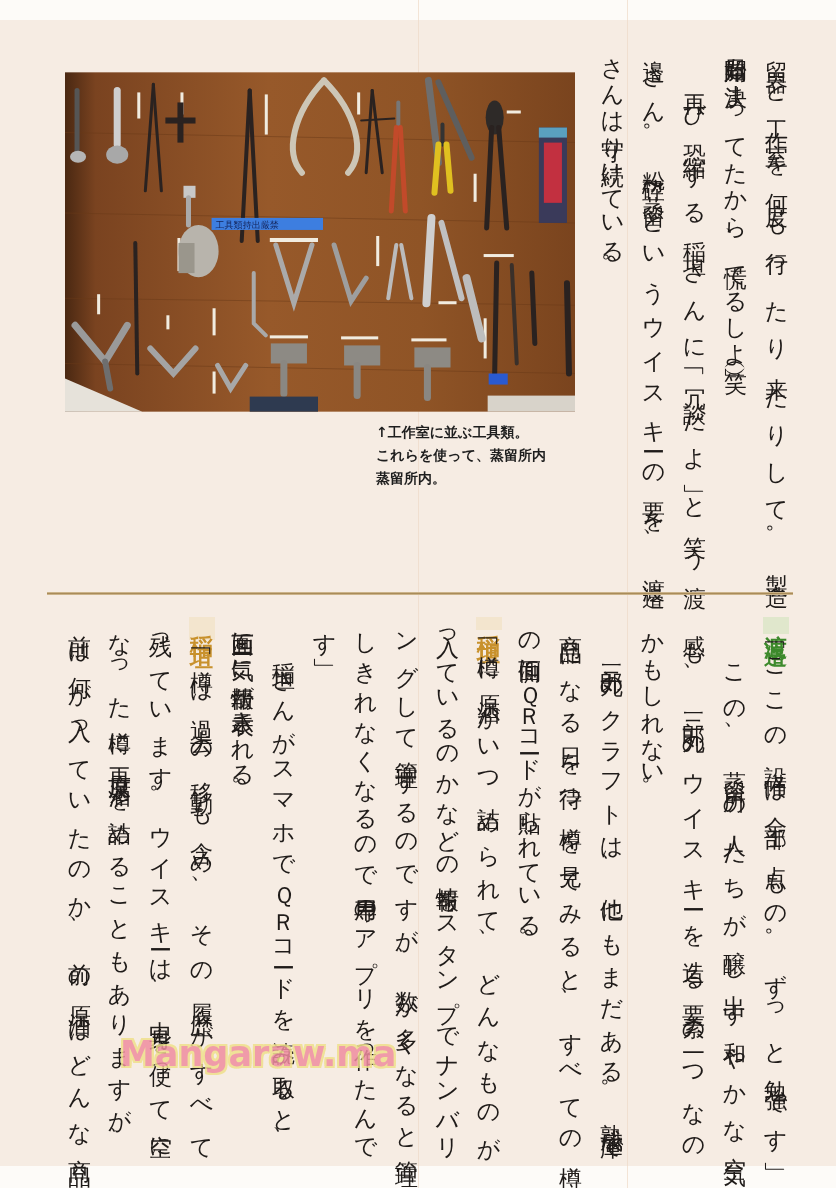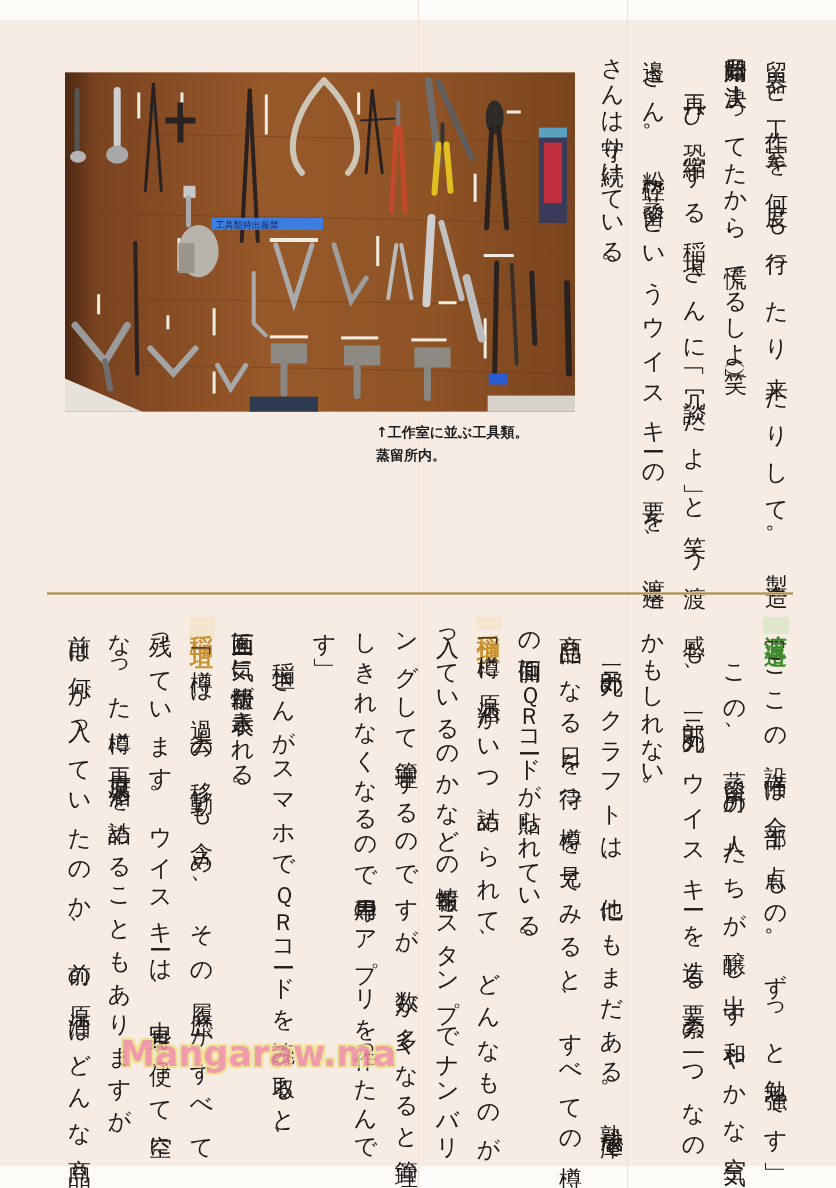--- a/index.html
+++ b/index.html
@@ -167,20 +167,21 @@
     <rect x="146" y="145" width="111" height="12" fill="#3d7ee0"></rect>
     <text x="150" y="155" font-size="9" fill="#14245a" font-family="DejaVu Sans, sans-serif">工具類持出厳禁</text>
 
     <rect x="184" y="323" width="68" height="15" fill="#2e3a50"></rect>
     <rect x="422" y="300" width="19" height="11" fill="#2a5ad0"></rect>
   </svg>
 </div>
 
 <div class="caption">
   <div><span>↑</span><span>工作室に並ぶ工具類。</span></div>
+  <div>これらを使って、蒸留所内</div>
   <div>蒸留所内。</div>
 </div>
 
 <div>
   <div class="col just" style="left:764px; top:42px; height:526px">留器と工作室を何度も行ったり来たりして。製造</div>
   <div class="col" style="left:723px; top:42px; height:526px">開始日も決まってたから、慌てるしよ（笑）」</div>
   <div class="col just" style="left:682px; top:42px; height:526px">　再び恐縮する稲垣さんに「冗談だよ」と笑う渡</div>
   <div class="col just" style="left:641px; top:42px; height:526px">邉さん。粉砕〜蒸留というウイスキーの要を、渡邉</div>
   <div class="col" style="left:600px; top:42px; height:526px">さんは守り続けている。</div>
 </div>

